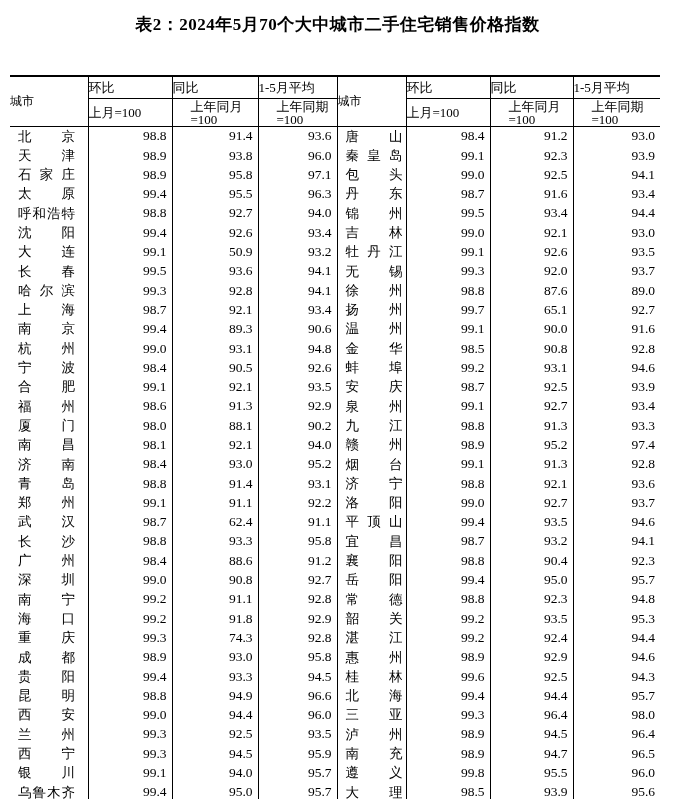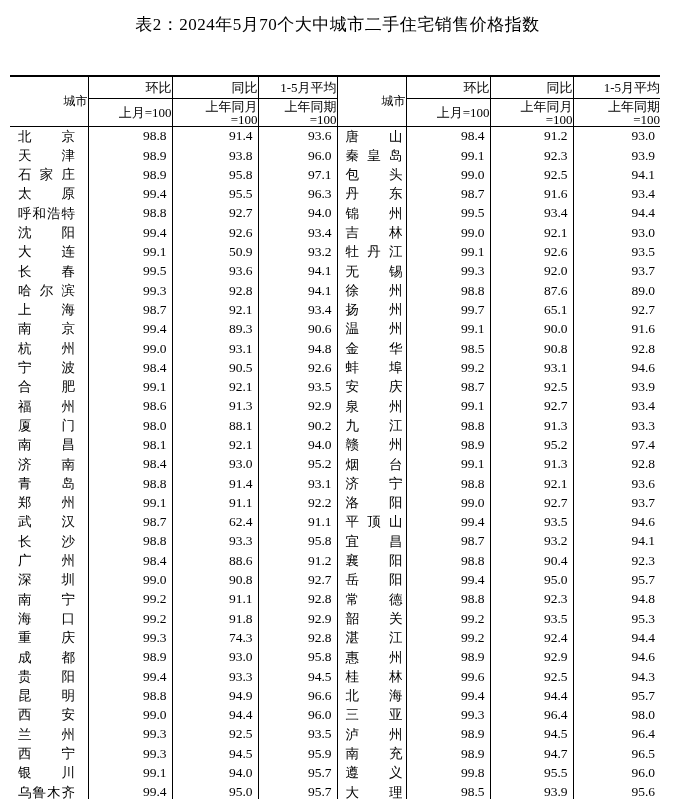--- a/index.html
+++ b/index.html
@@ -3,34 +3,34 @@
 <meta charset="utf-8">
 <style>
   html,body{margin:0;padding:0;}
   body{
     width:675px;height:799px;background:#ffffff;color:#000;
     font-family:"Liberation Serif","DejaVu Serif",serif;
     -webkit-font-smoothing:antialiased;
   }
   .page{width:675px;height:799px;overflow:hidden;}
   .title{
-    text-align:center;font-weight:normal;font-size:17px;
+    text-align:center;font-weight:bold;font-size:17px;
     padding-top:13px;letter-spacing:0.5px;
   }
   .tablewrap{margin:39px 0 0 10px;}
   table{
     width:650px;table-layout:fixed;border-collapse:collapse;
     border-top:2.5px solid #000;border-bottom:2.5px solid #000;
   }
-  th{font-weight:normal;font-size:13px;text-align:right;padding:0;}
+  th{font-weight:normal;font-size:13px;text-align:left;padding:0;}
   .bl{border-left:1px solid #000;}
   .h1{height:21px;border-bottom:1px solid #000;}
   .h-city{border-bottom:1px solid #000;font-size:12px;}
   .h2{height:27px;border-bottom:1px solid #000;font-family:Liberation Serif, serif;}
-  .two span{display:block;line-height:13px;}
+  .two span{display:block;line-height:13px;padding-left:18px;}
   .h2.one{line-height:27px;}
   tbody td{
     font-size:13.5px;height:18.8px;line-height:18.8px;padding:0;
     overflow:hidden;white-space:nowrap;
   }
   td.city{padding-left:8px;}
   .cityname{
     display:inline-block;width:57px;vertical-align:middle;
     text-align:justify;text-align-last:justify;line-height:18.8px;
   }

